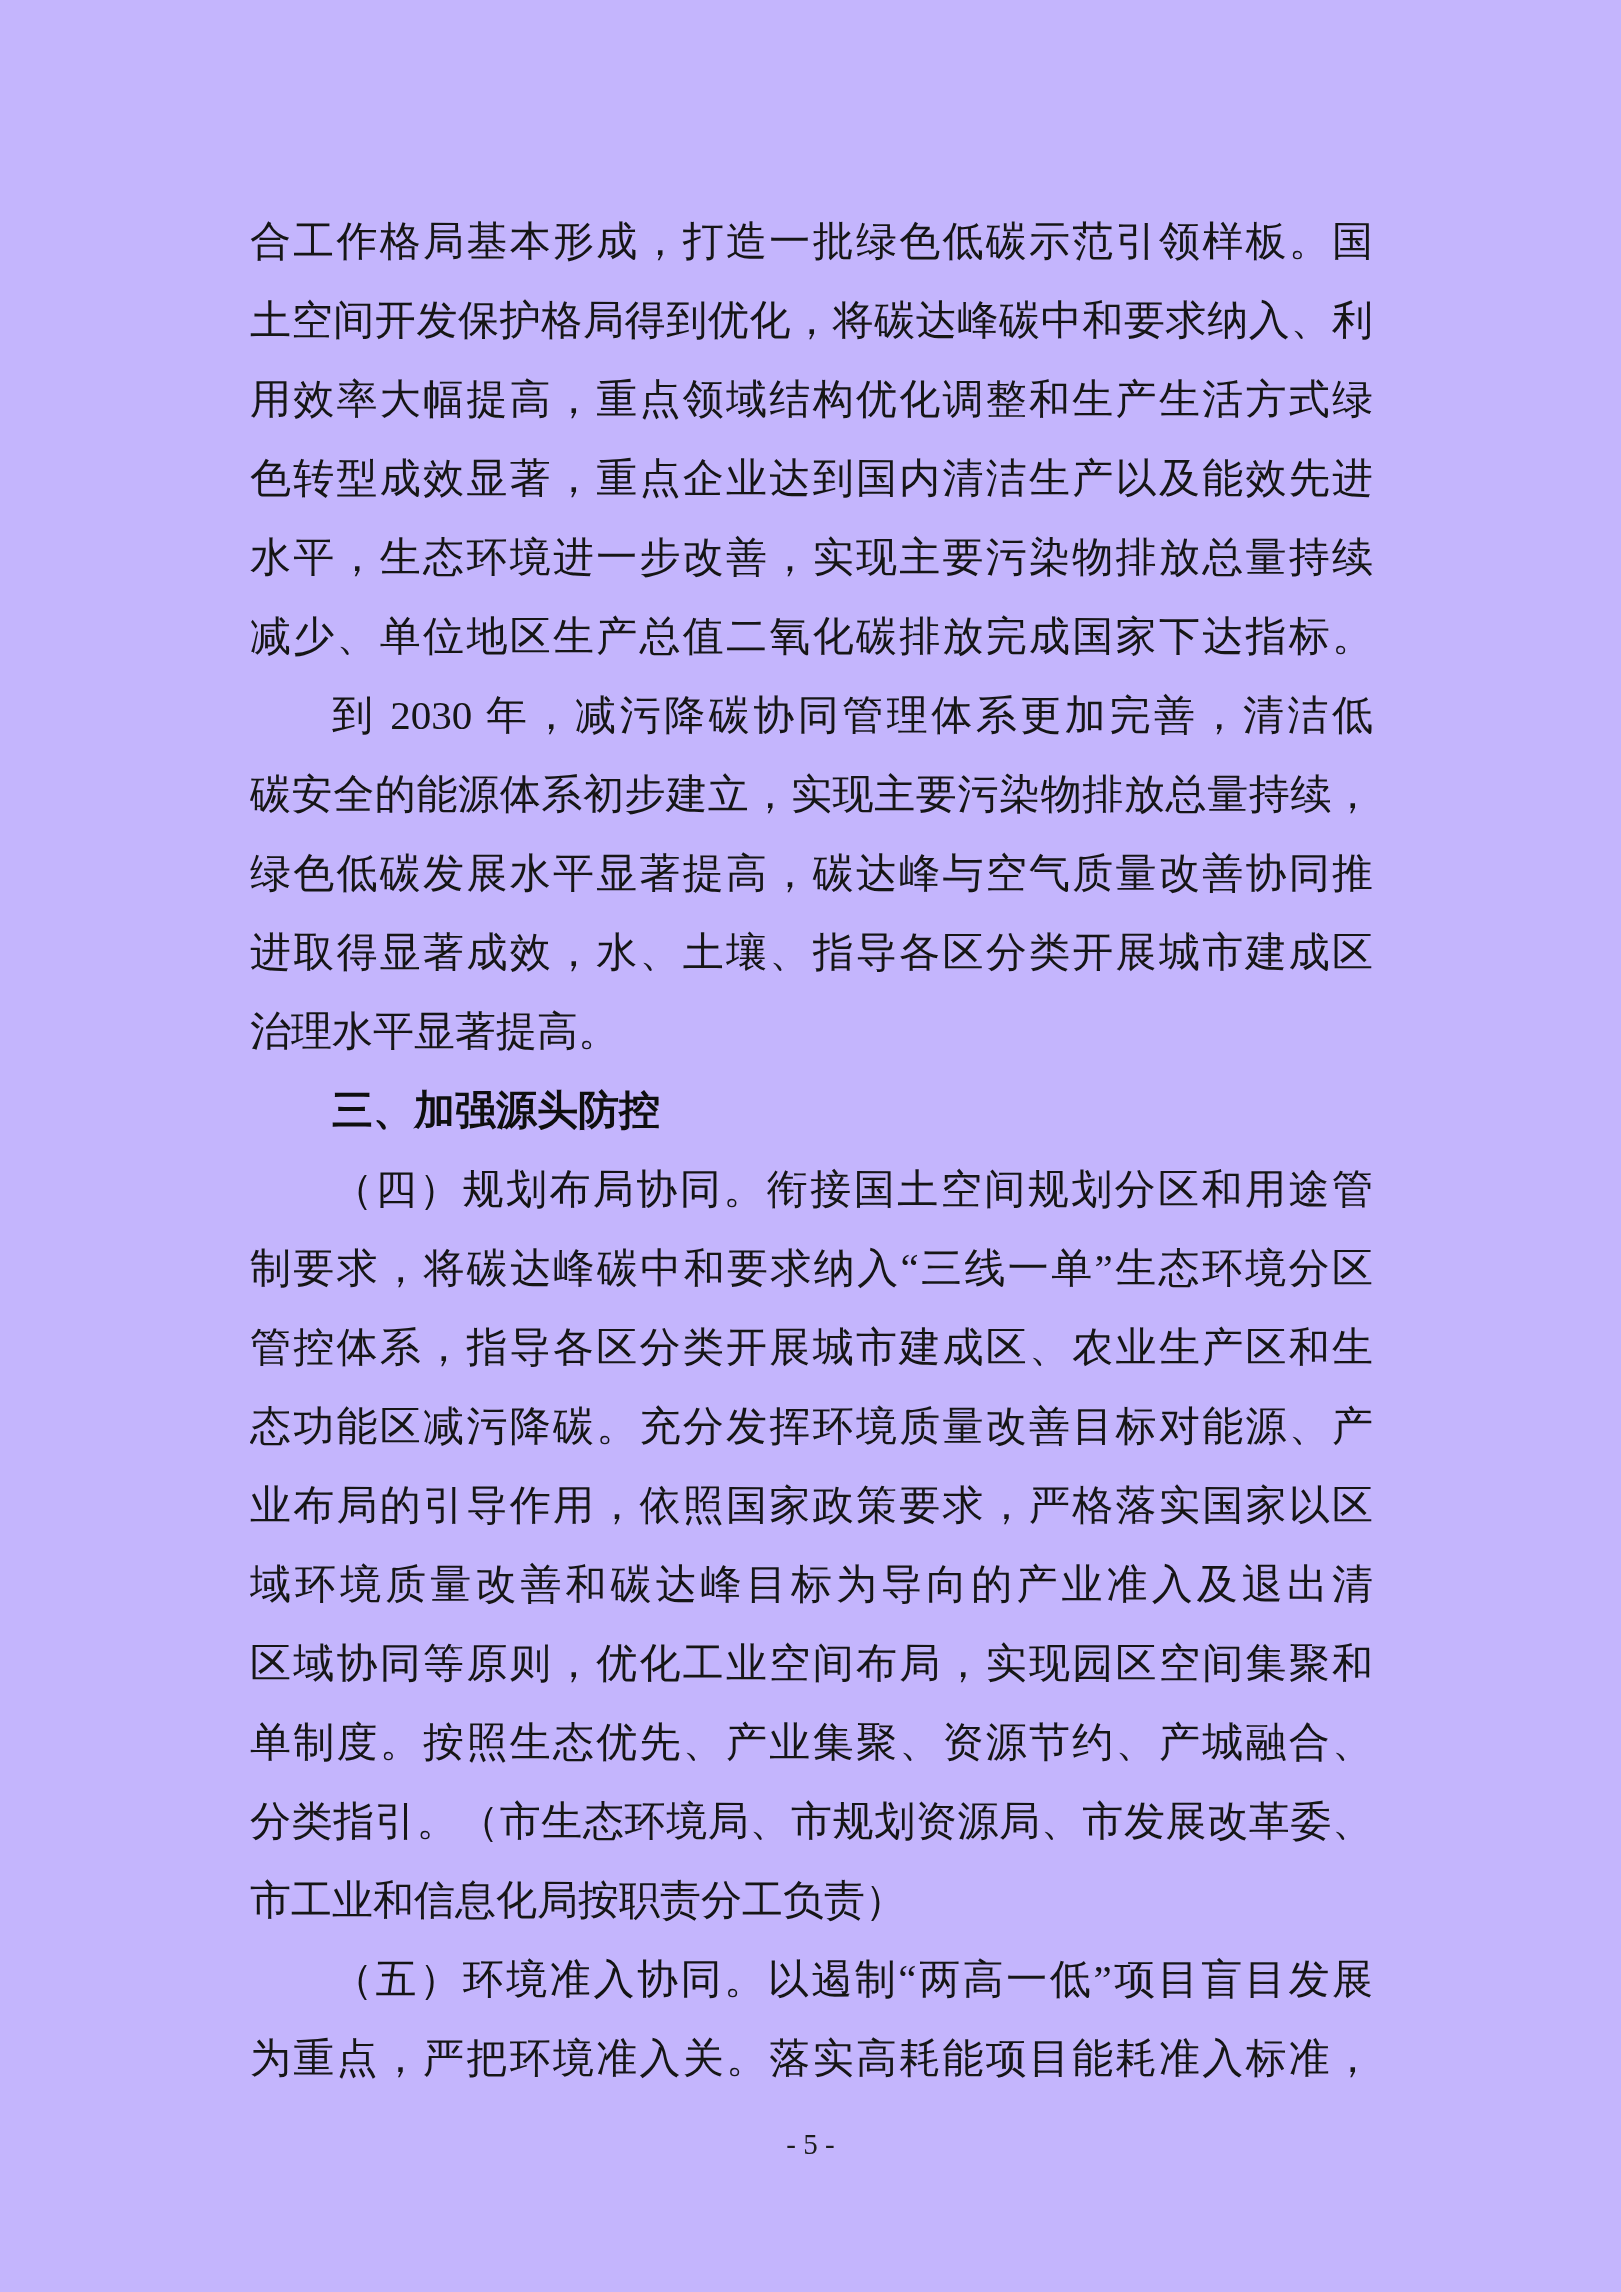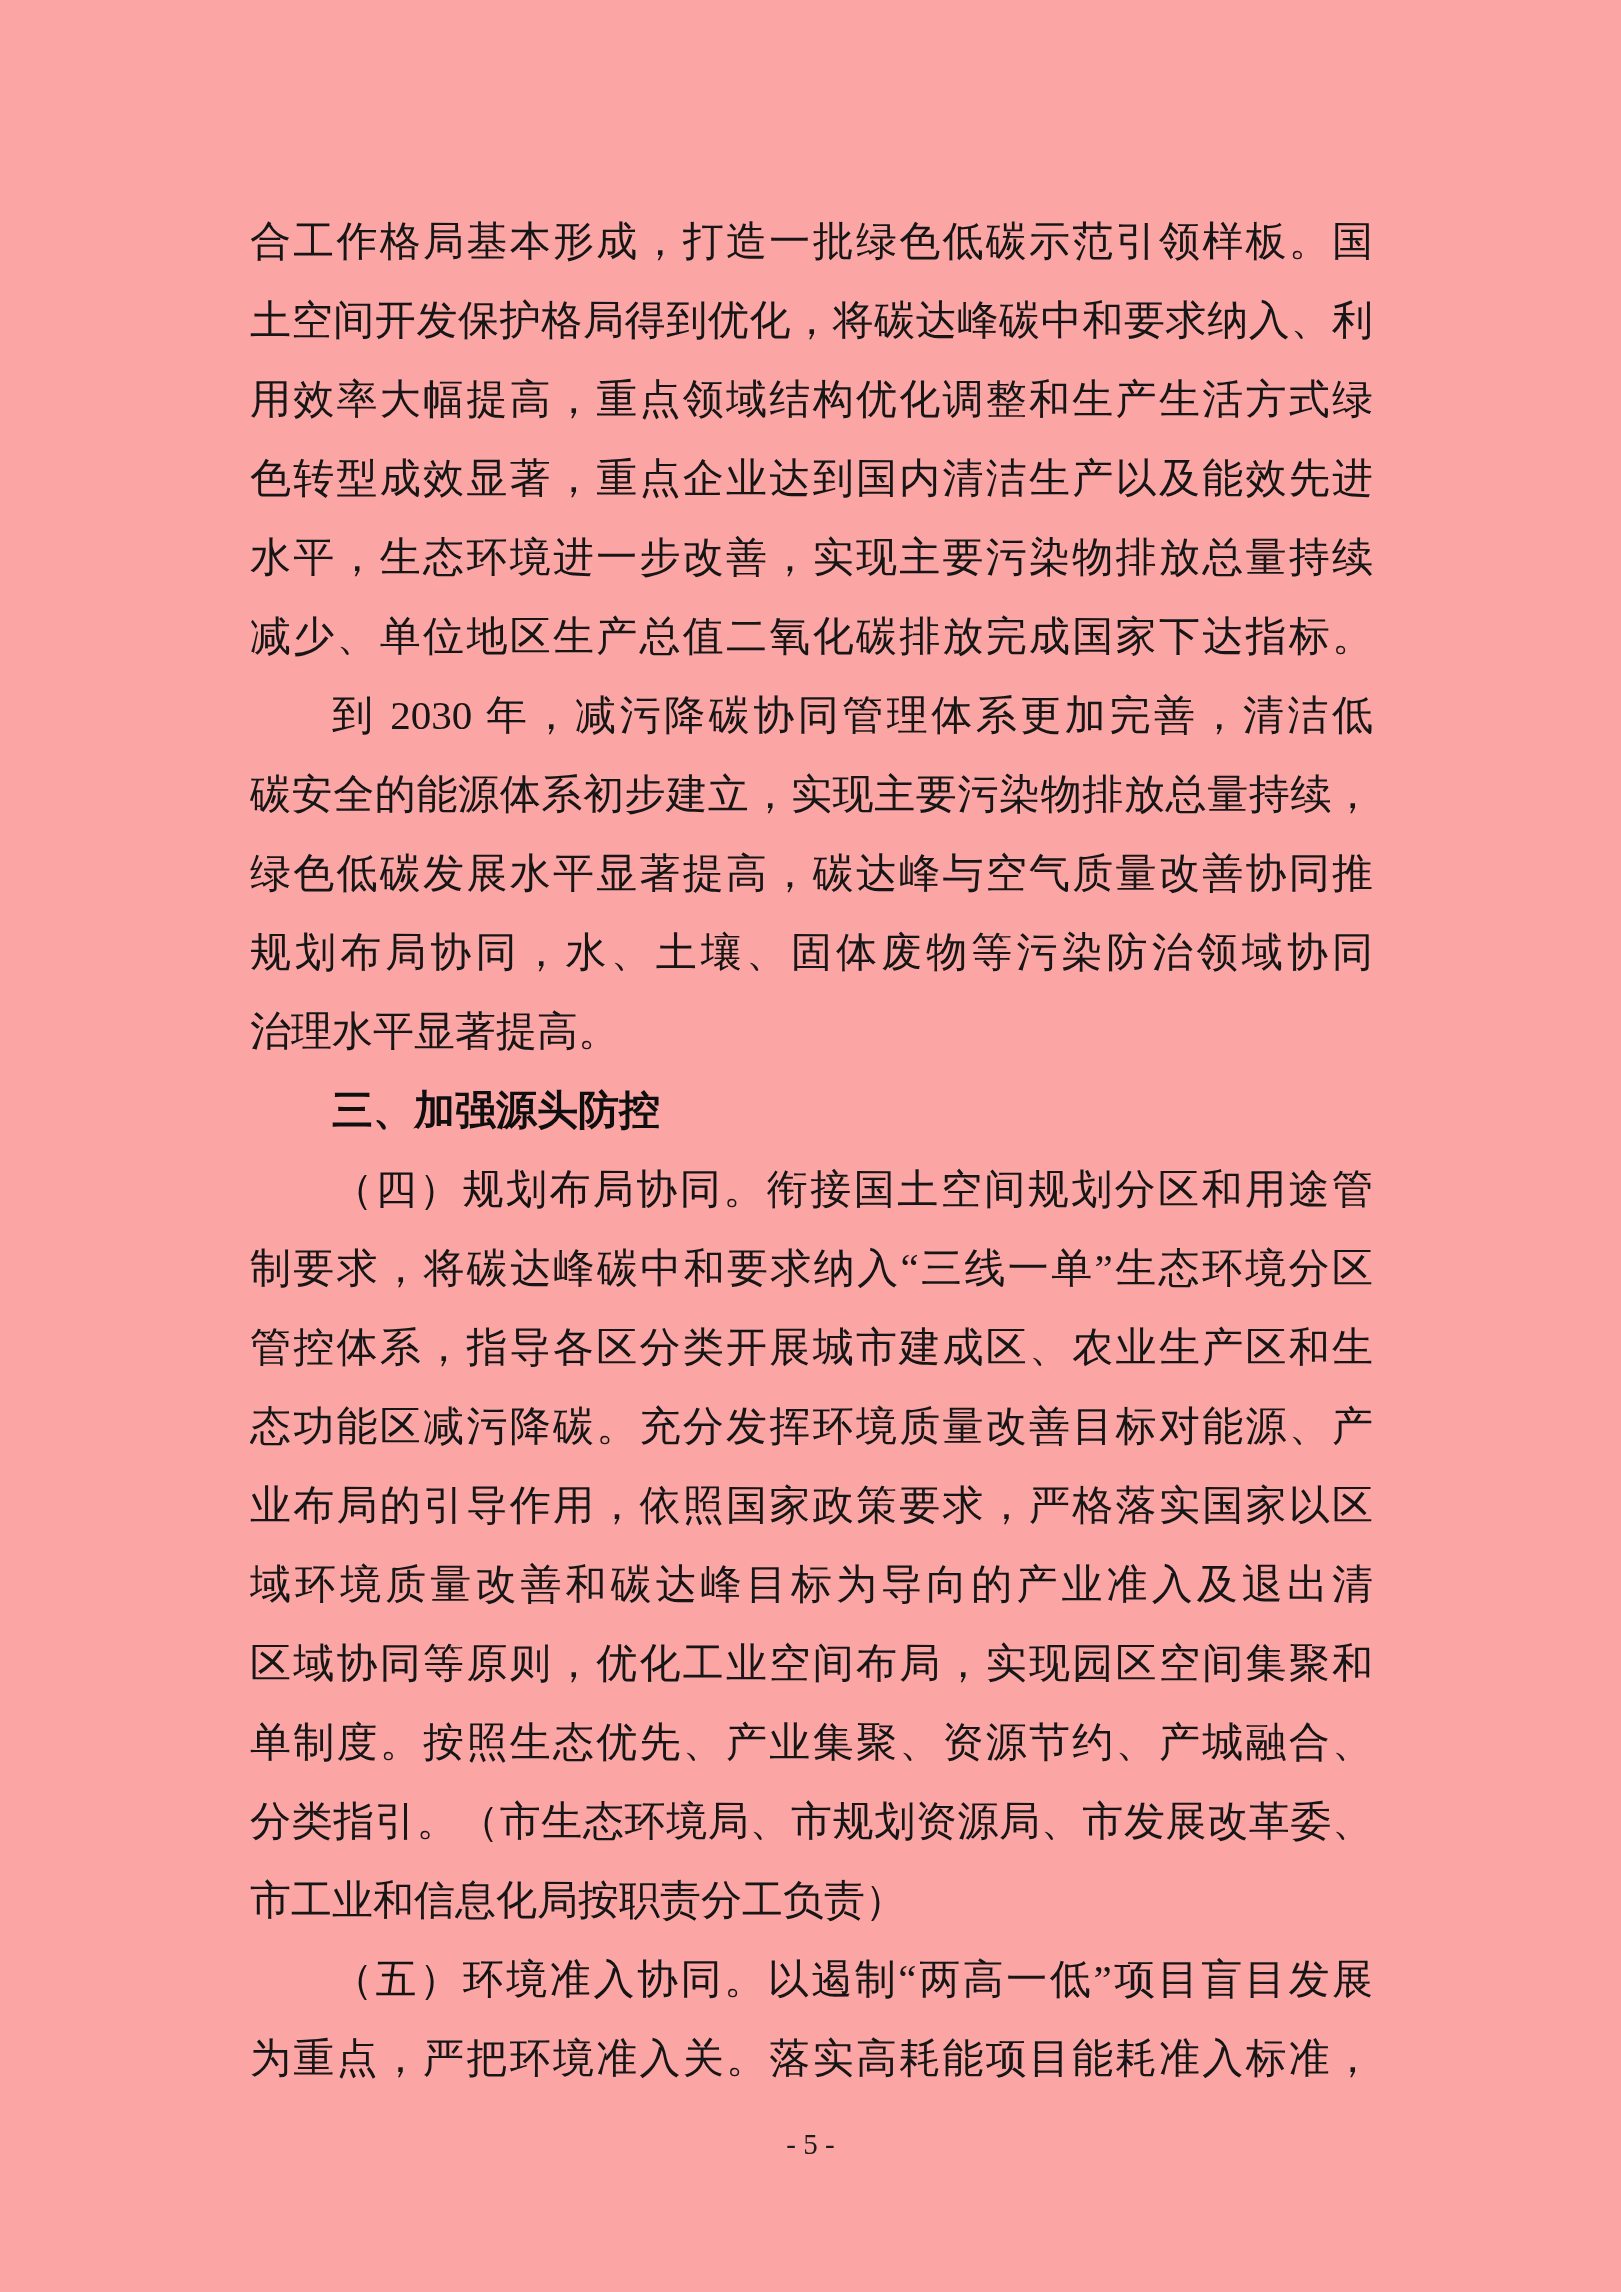--- a/index.html
+++ b/index.html
@@ -11,21 +11,21 @@
     height: 2293px;
     background: #ffffff;
     position: relative;
     font-family: "Liberation Serif", serif;
   }
   .page {
     position: absolute;
     left: 0; top: 0;
     width: 1621px;
     height: 2293px;
-    background: #fca5a5;
+    background: #c4b5fd;
     overflow: hidden;
   }
   .doc-body {
     position: absolute;
     left: 250px;
     top: 202px;
     width: 1123px;
   }
   .line {
     height: 79px;
@@ -74,21 +74,21 @@
   <div class="doc-body" id="doc-body">
       <div class="line"><span class="seg-body">合工作格局基本形成，打造一批绿色低碳示范引领样板。国</span></div>
       <div class="line"><span class="seg-body">土空间开发保护格局得到优化，将碳达峰碳中和要求纳入、利</span></div>
       <div class="line"><span class="seg-body">用效率大幅提高，重点领域结构优化调整和生产生活方式绿</span></div>
       <div class="line"><span class="seg-body">色转型成效显著，重点企业达到国内清洁生产以及能效先进</span></div>
       <div class="line"><span class="seg-body">水平，生态环境进一步改善，实现主要污染物排放总量持续</span></div>
       <div class="line"><span class="seg-body">减少、单位地区生产总值二氧化碳排放完成国家下达指标。</span></div>
       <div class="line indent"><span class="seg-body">到 2030 年，减污降碳协同管理体系更加完善，清洁低</span></div>
       <div class="line"><span class="seg-body">碳安全的能源体系初步建立，实现主要污染物排放总量持续，</span></div>
       <div class="line"><span class="seg-body">绿色低碳发展水平显著提高，碳达峰与空气质量改善协同推</span></div>
-      <div class="line"><span class="seg-body">规划布局协同，水、土壤、固体废物等污染防治领域协同</span></div>
+      <div class="line"><span class="seg-body">进取得显著成效，水、土壤、指导各区分类开展城市建成区</span></div>
       <div class="line no-fill"><span class="seg-body">治理水平显著提高。</span></div>
       <div class="line no-fill indent"><span class="seg-heading">三、加强源头防控</span></div>
       <div class="line indent"><span class="seg-lead">（四）规划布局协同。</span><span class="seg-body">衔接国土空间规划分区和用途管</span></div>
       <div class="line"><span class="seg-body">制要求，将碳达峰碳中和要求纳入“三线一单”生态环境分区</span></div>
       <div class="line"><span class="seg-body">管控体系，指导各区分类开展城市建成区、农业生产区和生</span></div>
       <div class="line"><span class="seg-body">态功能区减污降碳。充分发挥环境质量改善目标对能源、产</span></div>
       <div class="line"><span class="seg-body">业布局的引导作用，依照国家政策要求，严格落实国家以区</span></div>
       <div class="line"><span class="seg-body">域环境质量改善和碳达峰目标为导向的产业准入及退出清</span></div>
       <div class="line"><span class="seg-body">区域协同等原则，优化工业空间布局，实现园区空间集聚和</span></div>
       <div class="line"><span class="seg-body">单制度。按照生态优先、产业集聚、资源节约、产城融合、</span></div>

